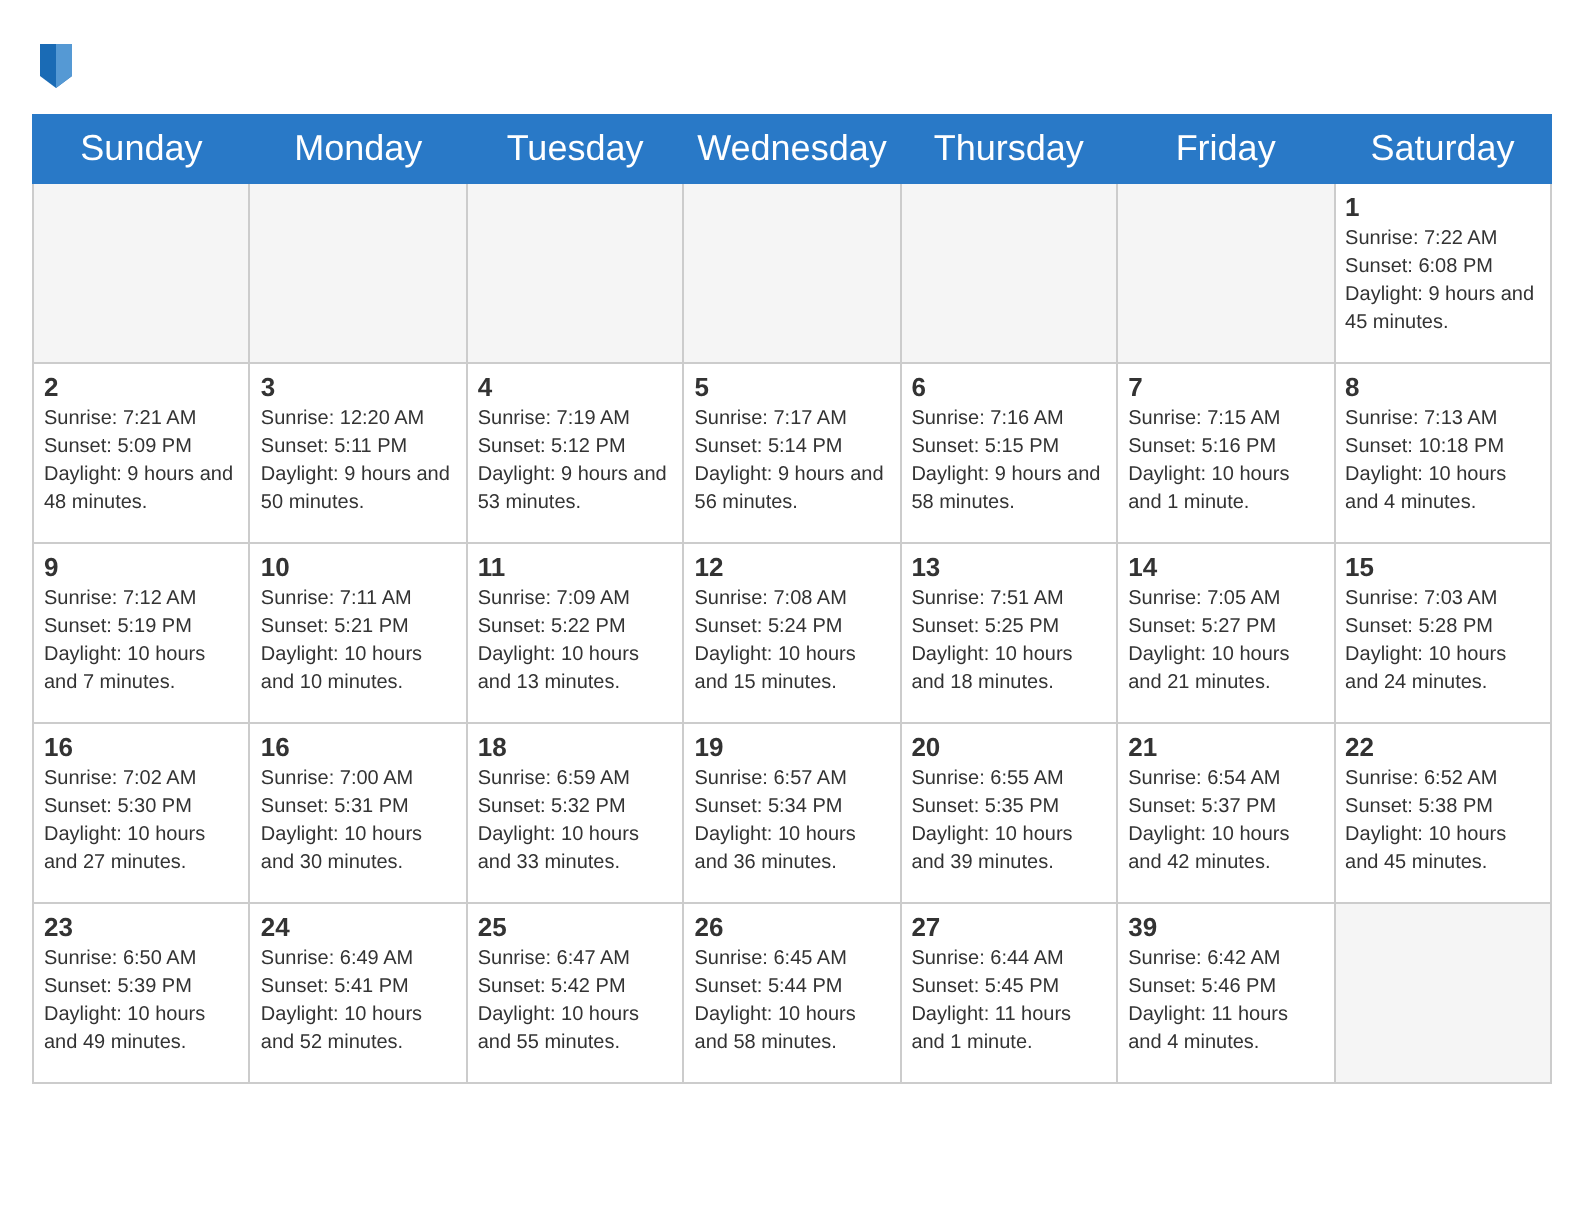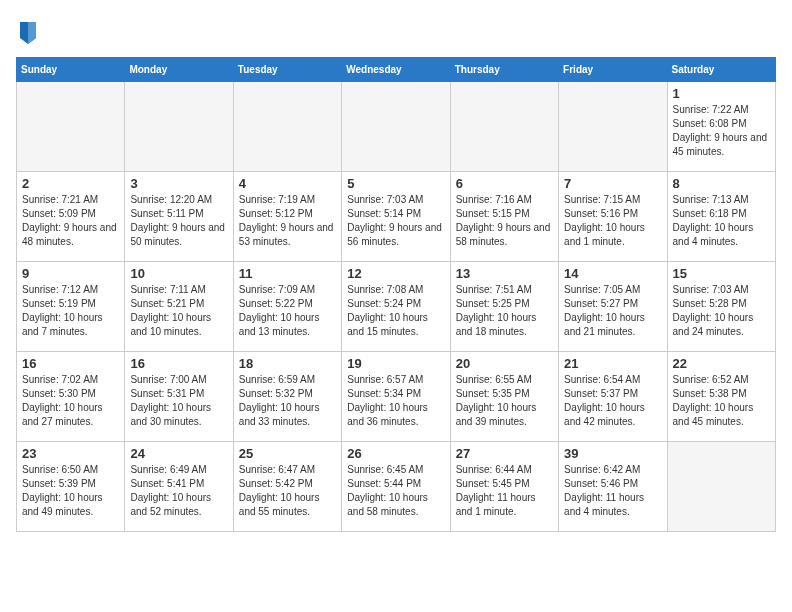--- a/index.html
+++ b/index.html
@@ -46,24 +46,24 @@
       margin-top: 2px;
     }
     table {
       width: 100%;
       border-collapse: collapse;
       table-layout: fixed;
     }
     th {
       background: #2979c7;
       color: #fff;
-      font-size: 10px;
-      font-weight: bold;
+      font-size: 18px;
+      font-weight: normal;
       padding: 6px 4px;
-      text-align: left;
+      text-align: center;
       border: 1px solid #2979c7;
     }
     td {
       border: 1px solid #ccc;
       vertical-align: top;
       padding: 4px 5px;
       min-height: 80px;
       height: 90px;
       background: #fff;
     }
@@ -145,40 +145,40 @@
 Daylight: 9 hours and 50 minutes.</div>
         </td>
         <td>
           <span class="day-number">4</span>
           <div class="day-info">Sunrise: 7:19 AM
 Sunset: 5:12 PM
 Daylight: 9 hours and 53 minutes.</div>
         </td>
         <td>
           <span class="day-number">5</span>
-          <div class="day-info">Sunrise: 7:03 AM
+          <div class="day-info">Sunrise: 7:17 AM
 Sunset: 5:14 PM
 Daylight: 9 hours and 56 minutes.</div>
         </td>
         <td>
           <span class="day-number">6</span>
           <div class="day-info">Sunrise: 7:16 AM
 Sunset: 5:15 PM
 Daylight: 9 hours and 58 minutes.</div>
         </td>
         <td>
           <span class="day-number">7</span>
           <div class="day-info">Sunrise: 7:15 AM
 Sunset: 5:16 PM
 Daylight: 10 hours and 1 minute.</div>
         </td>
         <td>
           <span class="day-number">8</span>
           <div class="day-info">Sunrise: 7:13 AM
-Sunset: 6:18 PM
+Sunset: 10:18 PM
 Daylight: 10 hours and 4 minutes.</div>
         </td>
       </tr>
       <tr>
         <td>
           <span class="day-number">9</span>
           <div class="day-info">Sunrise: 7:12 AM
 Sunset: 5:19 PM
 Daylight: 10 hours and 7 minutes.</div>
         </td>

